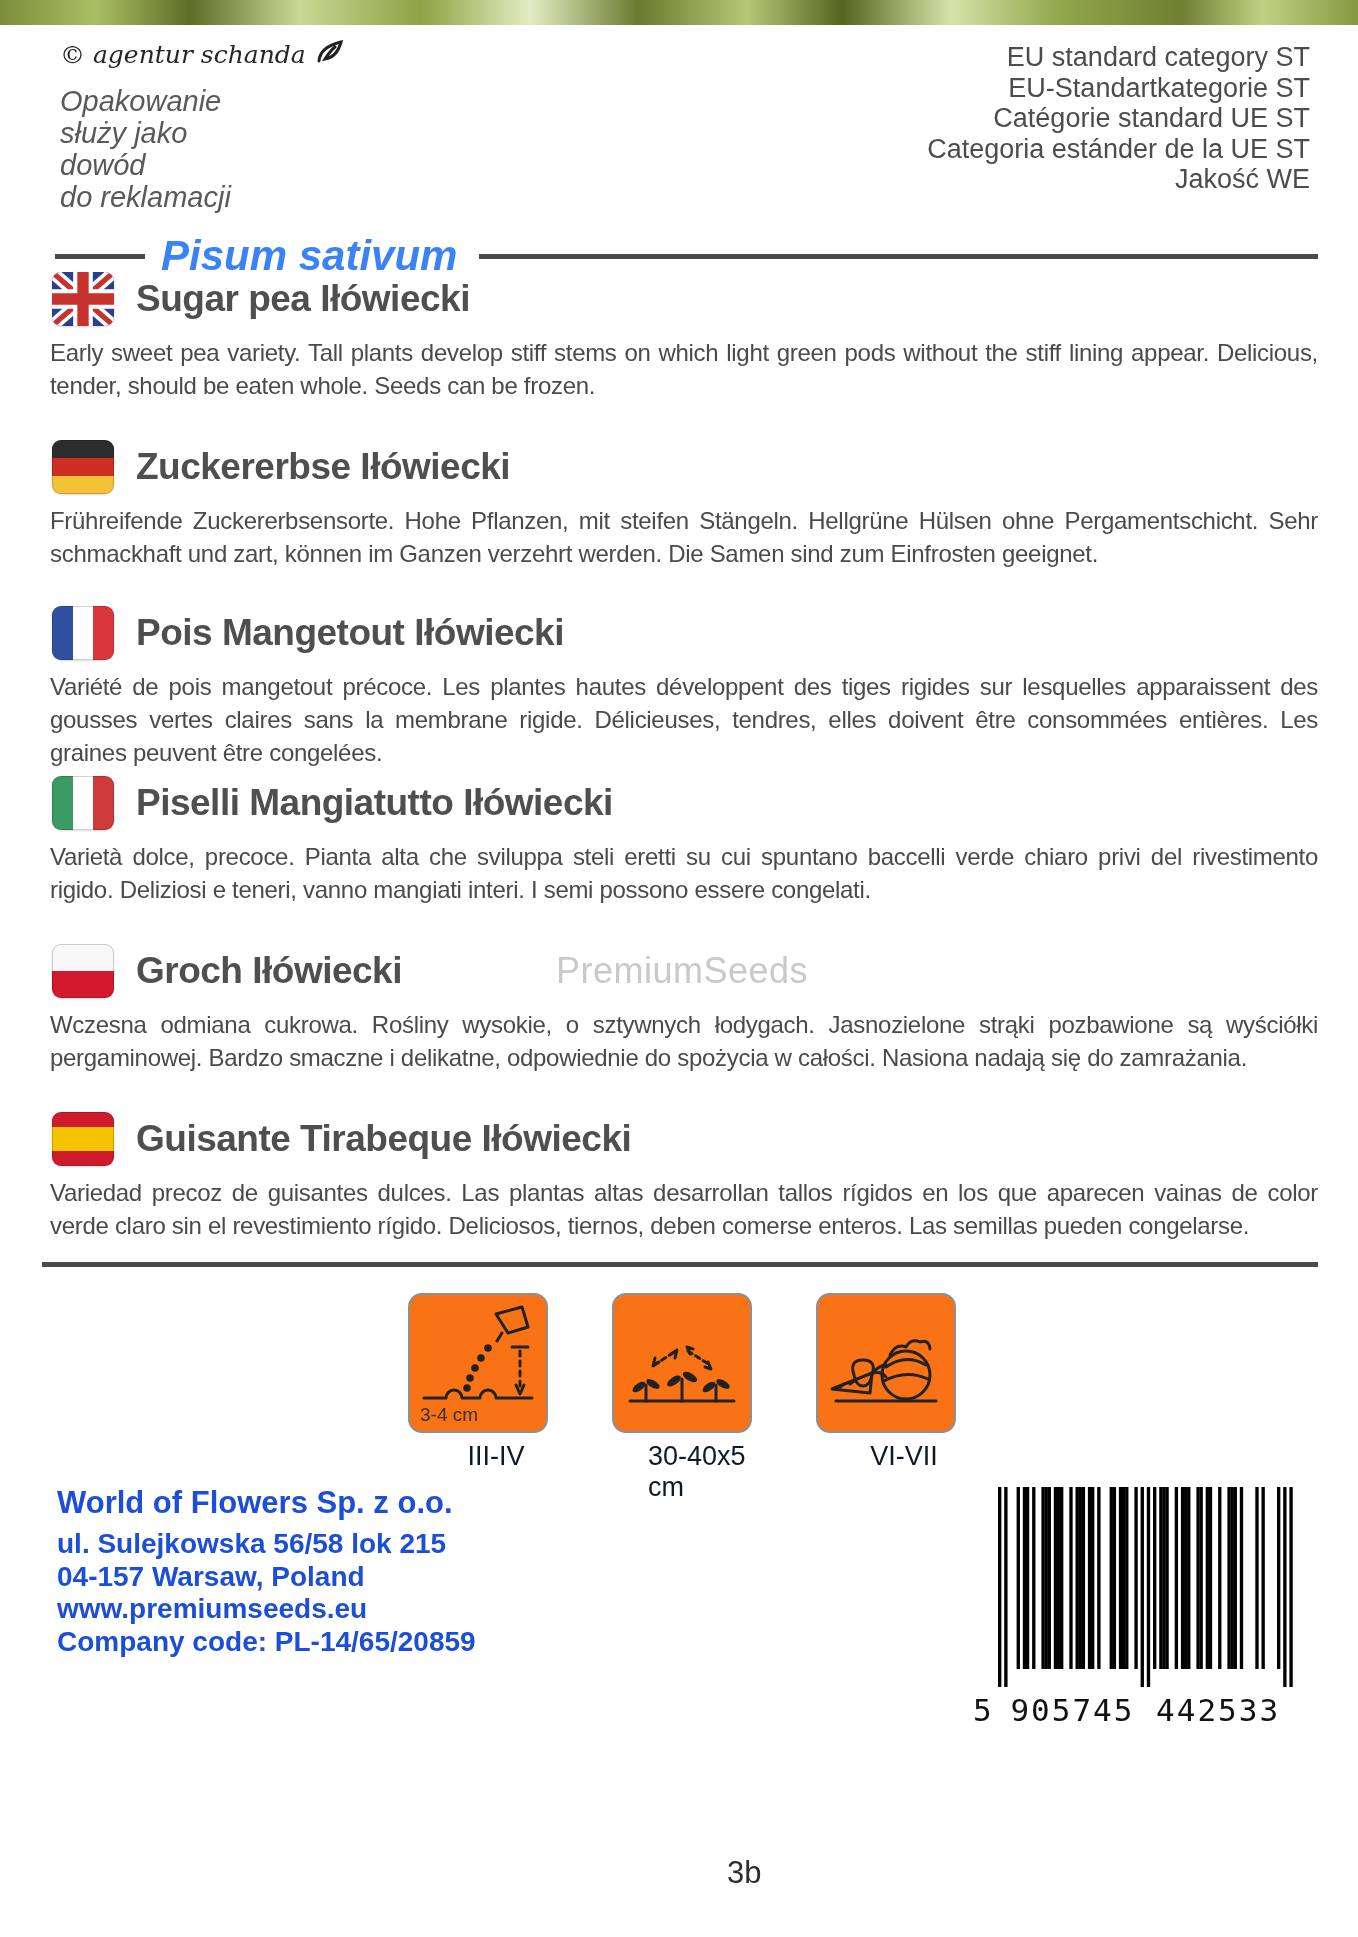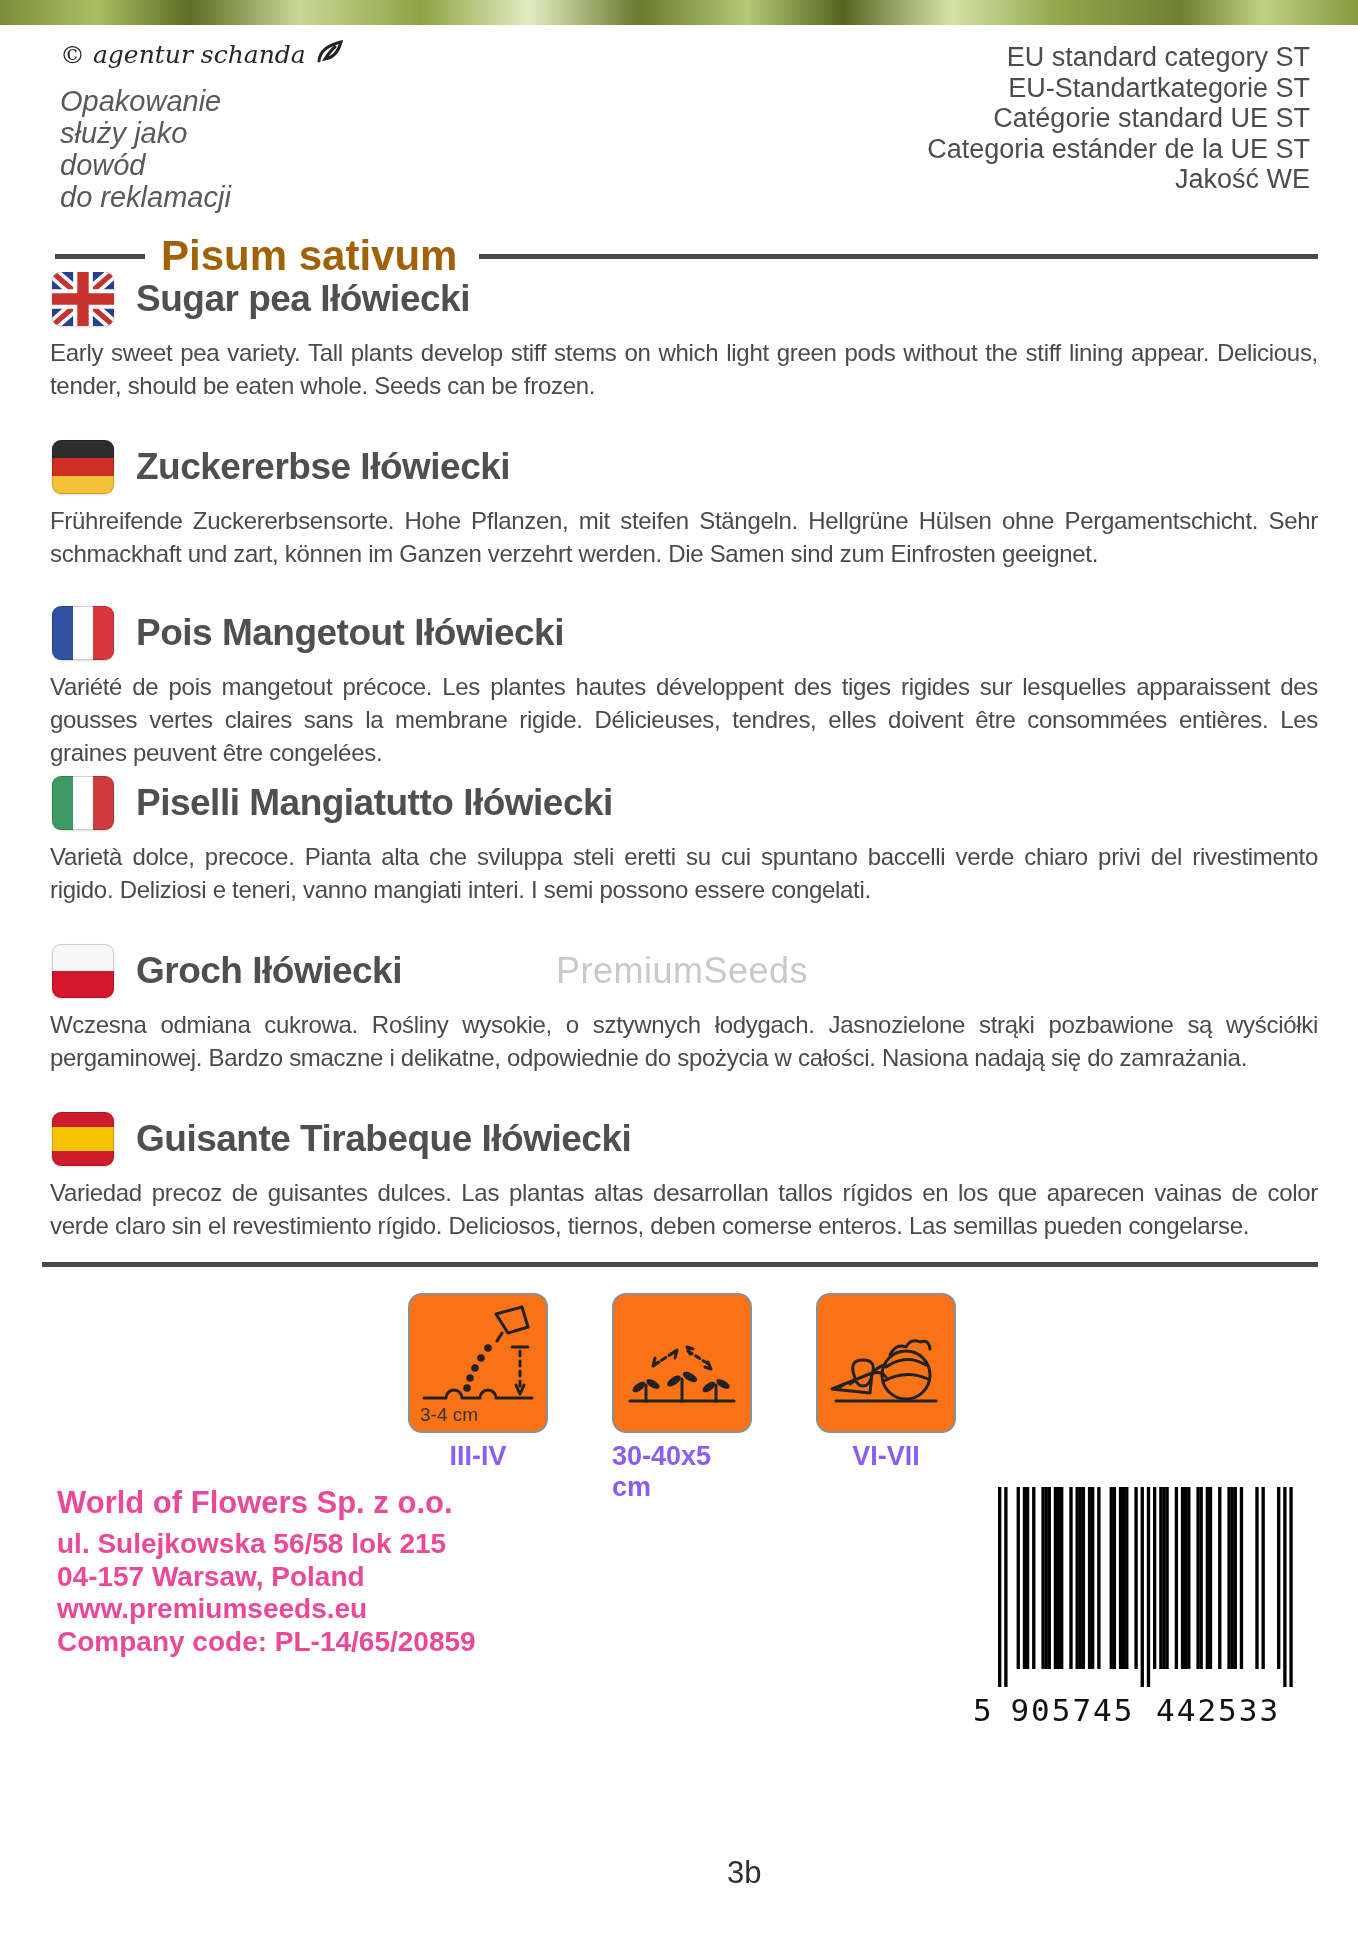--- a/index.html
+++ b/index.html
@@ -24,21 +24,21 @@
   }
   .top-right {
     position:absolute; right:48px; top:42px; text-align:right;
     font-size:27px; line-height:30.5px; color:#4c4c4c;
   }
   .species-row { position:absolute; top:232px; left:55px; right:40px; display:flex; align-items:center; }
   .rule { height:5px; background:#4a4a4a; }
   .rule-short { width:90px; }
   .rule-long { flex:1; }
   .species-title {
-    font-size:42px; font-weight:bold; color:#a16207; padding:0 22px 0 16px;
+    font-size:42px; font-weight:bold; font-style:italic; color:#3b82f6; padding:0 22px 0 16px;
   }
   .lang-section { position:absolute; left:42px; width:1276px; }
   .lang-head { display:flex; align-items:center; gap:22px; margin-left:10px; }
   .flag {
     width:62px; height:54px; border-radius:9px; overflow:hidden; flex:none;
     box-shadow:0 0 0 1px rgba(0,0,0,.18) inset, 0 1px 2px rgba(0,0,0,.15);
   }
   .flag svg { display:block; width:100%; height:100%; }
   .flag-germany { background:linear-gradient(#2d2d2d 33.4%, #cf2e24 33.4% 66.7%, #f3c237 66.7%); }
   .flag-france  { background:linear-gradient(90deg, #30519f 33.4%, #ffffff 33.4% 66.7%, #d8383c 66.7%); }
@@ -55,22 +55,22 @@
   }
   .divider { position:absolute; top:1262px; left:42px; right:40px; height:5px; background:#4a4a4a; }
   .sow-icons { position:absolute; top:1293px; left:408px; display:flex; gap:64px; }
   .icon-cell { display:flex; flex-direction:column; align-items:center; width:140px; }
   .icon-box {
     position:relative; width:140px; height:140px; border:2px solid #8f8f8f;
     border-radius:14px; box-sizing:border-box; display:flex; align-items:center; justify-content:center;
     background:#f97316;
   }
   .inner-label { position:absolute; left:10px; bottom:5px; font-size:19px; color:#333; }
-  .icon-label { margin-top:8px; font-weight:bold; font-size:27px; color:#8b5cf6; }
-  .company { position:absolute; left:57px; top:1485px; color:#ec4899; font-weight:bold; }
+  .icon-label { margin-top:8px; font-weight:normal; font-size:27px; color:#0f172a;margin-left:36px; }
+  .company { position:absolute; left:57px; top:1485px; color:#1d4ed8; font-weight:bold; }
   .company-name { font-size:31px; margin-bottom:7px; }
   .company-line { font-size:28px; line-height:32.5px; }
   .barcode { position:absolute; left:972px; top:1487px; }
   .footer-code {
     position:absolute; top:1939px; left:284px; font-size:31px; color:#2e2e2e;
     display:flex; align-items:baseline;
   }
   .footer-fm { margin-left:30px; }
   .footer-page { position:absolute; top:1855px; left:727px; font-size:31px; color:#2e2e2e; }
   .icon-draw { stroke:#222; fill:none; stroke-width:3; stroke-linecap:round; stroke-linejoin:round; }

